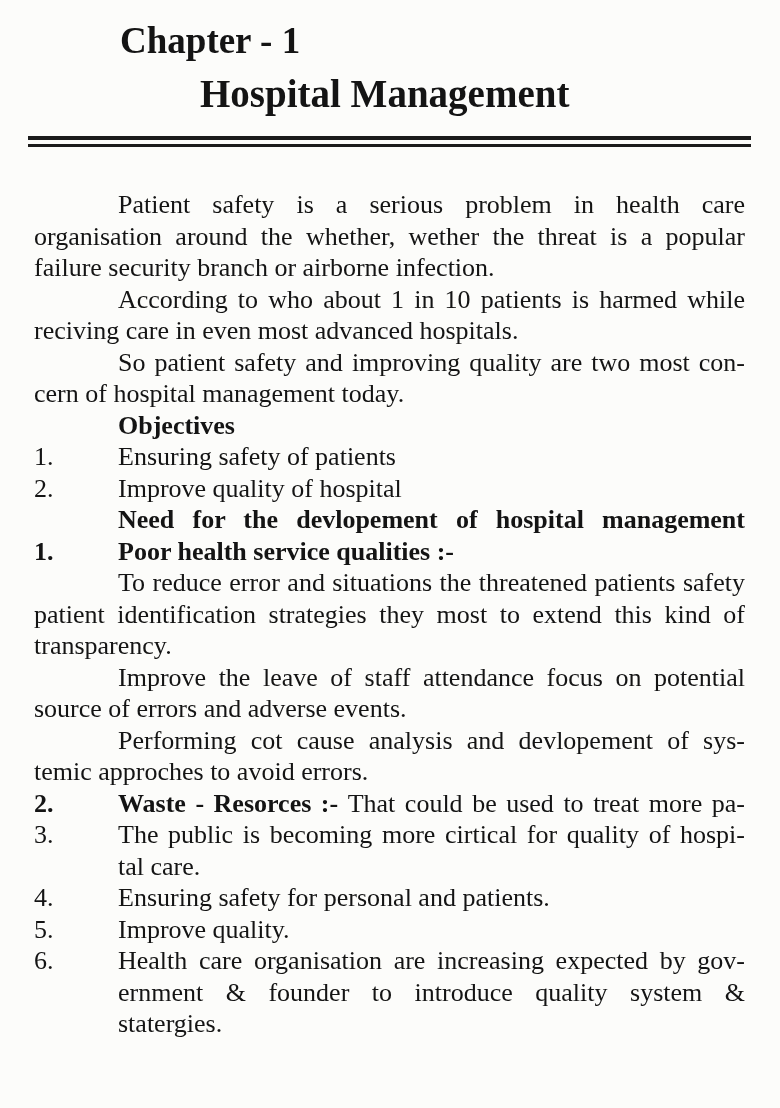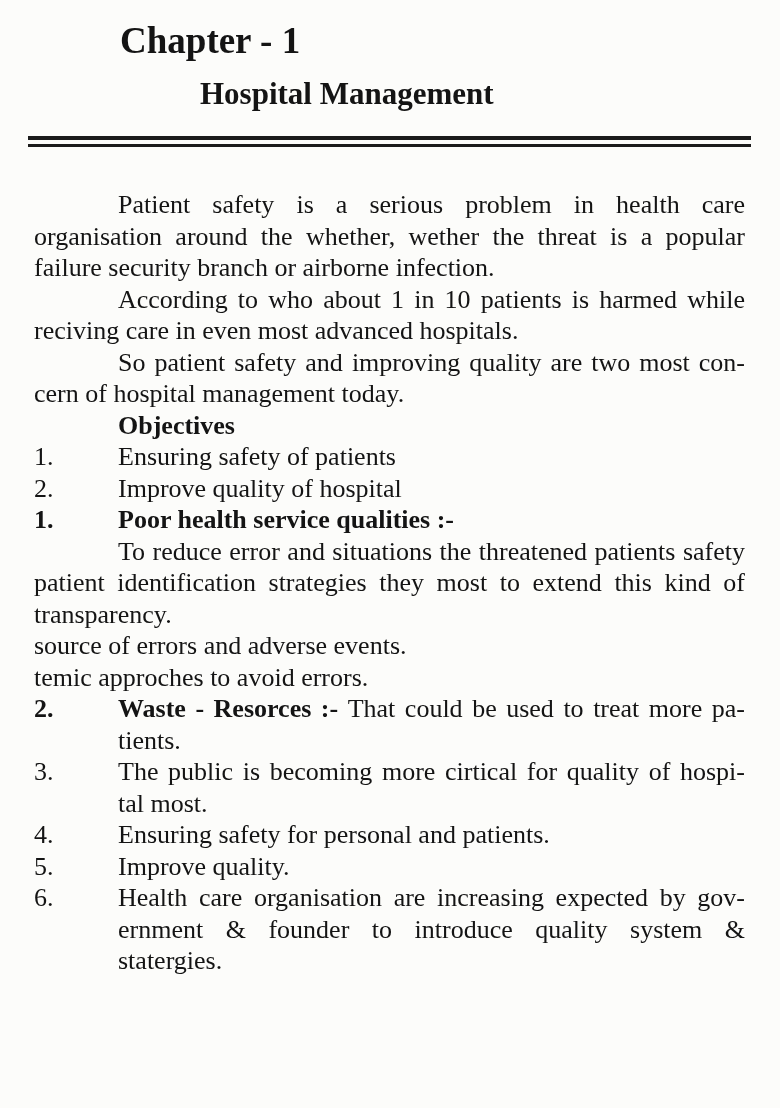--- a/index.html
+++ b/index.html
@@ -18,21 +18,21 @@
   }
   .chapter{
     font-weight:bold;
     font-size:37px;
     line-height:50px;
     margin-left:86px;
     white-space:nowrap;
   }
   .booktitle{
     font-weight:bold;
-    font-size:31px;
+    font-size:39px;
     line-height:56px;
     margin-left:166px;
     white-space:nowrap;
   }
   .rule{
     margin:14px -6px 42px -6px;
     height:4px;
     border-top:4px solid #1b1b1b;
     border-bottom:3px solid #1b1b1b;
   }
@@ -76,29 +76,31 @@
       <div class="ln first just"><span>Patient safety is a serious problem in health care</span></div>
       <div class="ln left just"><span>organisation around the whether, wether the threat is a popular</span></div>
       <div class="ln left"><span>failure security branch or airborne infection.</span></div>
       <div class="ln first just"><span>According to who about 1 in 10 patients is harmed while</span></div>
       <div class="ln left"><span>reciving care in even most advanced hospitals.</span></div>
       <div class="ln first just"><span>So patient safety and improving quality are two most con-</span></div>
       <div class="ln left"><span>cern of hospital management today.</span></div>
       <div class="ln first"><span class="b">Objectives</span></div>
       <div class="ln li"><span class="num">1.</span><span>Ensuring safety of patients</span></div>
       <div class="ln li"><span class="num">2.</span><span>Improve quality of hospital</span></div>
+      <div class="ln first just"><span class="b">Need for the devlopement of hospital management</span></div>
       <div class="ln li"><span class="num b">1.</span><span class="b">Poor health service qualities :-</span></div>
       <div class="ln first just"><span>To reduce error and situations the threatened patients safety</span></div>
       <div class="ln left just"><span>patient identification strategies they most to extend this kind of</span></div>
       <div class="ln left"><span>transparency.</span></div>
+      <div class="ln first just"><span>Improve the leave of staff attendance focus on potential</span></div>
       <div class="ln left"><span>source of errors and adverse events.</span></div>
+      <div class="ln first just"><span>Performing cot cause analysis and devlopement of sys-</span></div>
       <div class="ln left"><span>temic approches to avoid errors.</span></div>
       <div class="ln li just"><span class="num b">2.</span><span class="b">Waste - Resorces :- </span><span>That could be used to treat more pa-</span></div>
-      <div class="ln hang"><span>tients.</span></div>
       <div class="ln li just"><span class="num">3.</span><span>The public is becoming more cirtical for quality of hospi-</span></div>
-      <div class="ln hang"><span>tal most.</span></div>
+      <div class="ln hang"><span>tal care.</span></div>
       <div class="ln li"><span class="num">4.</span><span>Ensuring safety for personal and patients.</span></div>
       <div class="ln li"><span class="num">5.</span><span>Improve quality.</span></div>
       <div class="ln li just"><span class="num">6.</span><span>Health care organisation are increasing expected by gov-</span></div>
       <div class="ln hang just"><span>ernment &amp; founder to introduce quality system &amp;</span></div>
       <div class="ln hang"><span>statergies.</span></div>
     </div>
 </div>
 
 </body></html>

